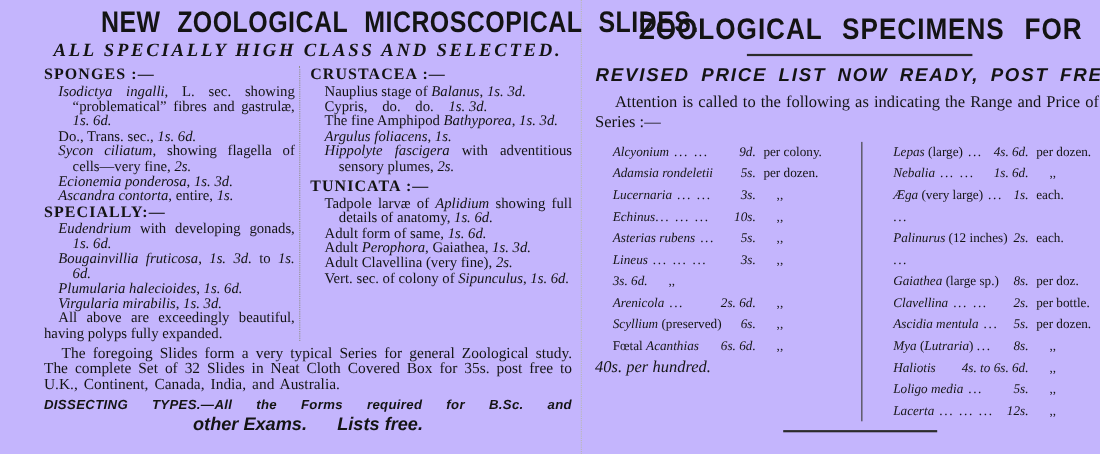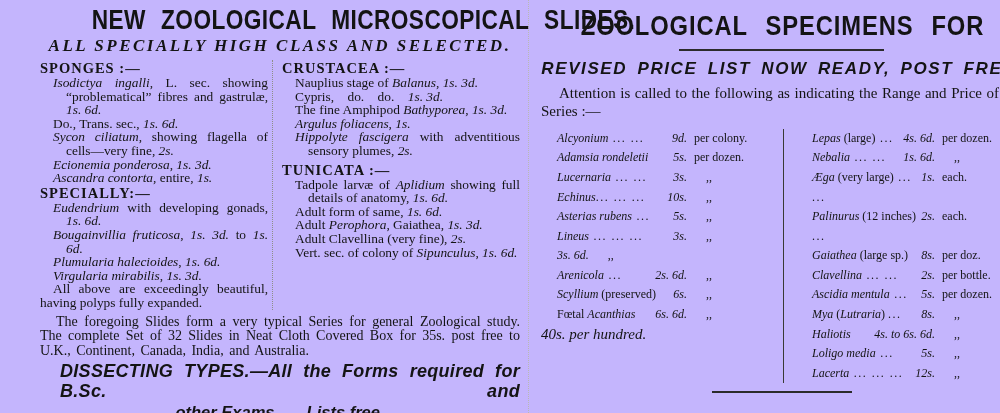--- a/index.html
+++ b/index.html
@@ -44,21 +44,21 @@
   .items{font-size:13.4px;line-height:13.6px;}
   .item{padding-left:26px;text-indent:-13px;text-align:justify;}
   .note{font-size:13.4px;line-height:13.6px;text-indent:13px;text-align:justify;}
   .seg-it{font-style:italic;}
   .seg-rm{font-style:normal;}
   .seg-pr{font-style:italic;}
   .seg-dt{font-style:normal;letter-spacing:1.5px;}
 
   .fore{font-size:14px;line-height:14.6px;margin:5px 0 0 0;text-indent:16px;text-align:justify;word-spacing:2px;}
   .dissect{font-family:"Liberation Sans",sans-serif;font-style:italic;font-weight:700;margin-top:4px;}
-  .dissect .d1{font-size:18px;letter-spacing:.3px;word-spacing:3px;text-align:justify;text-align-last:justify;line-height:1.1;margin-left:20px;}
+  .dissect .d1{font-size:12px;letter-spacing:.3px;word-spacing:3px;text-align:justify;text-align-last:justify;line-height:1.1;}
   .dissect .d2{font-size:16.5px;text-align:center;white-space:pre;line-height:1.2;margin-top:1px;}
 
   
   .price-cols{display:flex;margin-top:2px;}
   .pcol1{width:237px;flex:0 0 237px;padding-right:5px;}
   .pcol2{flex:1;border-left:1px solid #3a3a34;padding-left:12px;}
   .p-row{display:flex;align-items:baseline;font-size:12px;line-height:19.6px;margin-left:16px;}
   .p-name{flex:1 1 auto;}
   .p-price{white-space:nowrap;font-style:italic;padding-right:7px;}
   .p-unit{white-space:pre;min-width:84px;}

